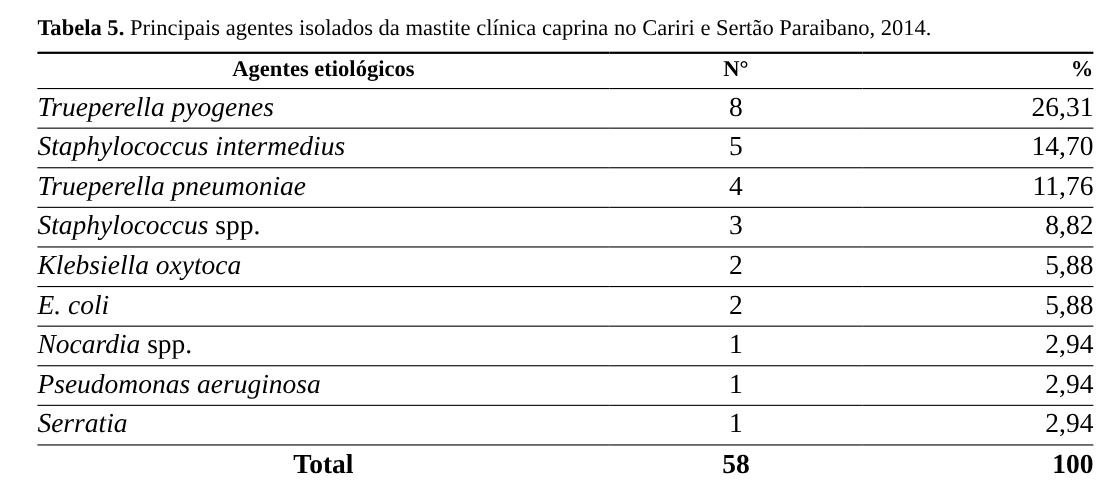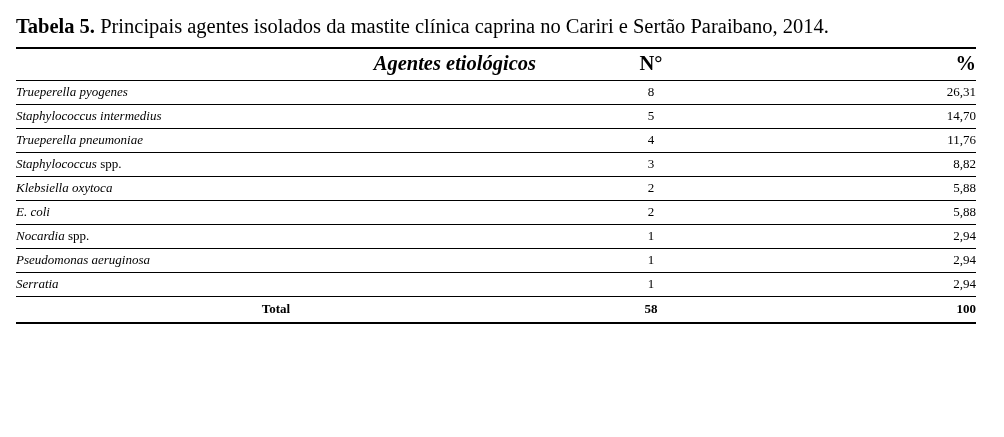--- a/index.html
+++ b/index.html
@@ -11,21 +11,21 @@
     width: 1004px;
     height: 437px;
     font-family: "Liberation Serif", serif;
     color: #000000;
     overflow: hidden;
   }
   .page {
     width: 944px;
     height: 437px;
     box-sizing: border-box;
-    padding: 14px 18px 0 16px;
+    padding: 14px 18px 0 34px;
     position: relative;
   }
   .caption {
     font-size: 20.5px;
     line-height: 1.25;
     padding-bottom: 7px;
     white-space: nowrap;
   }
   .caption .caption-label {
     font-weight: bold;
@@ -40,26 +40,26 @@
   table.data-table col.c-pct { width: 210px; }
 
   table.data-table thead th {
     font-size: 20.5px;
     font-weight: bold;
     padding: 3px 0 5px 0;
     border-top: 2.2px solid #000;
     border-bottom: 1.1px solid #000;
     white-space: nowrap;
   }
-  th.h-agent { text-align: right; padding-left: 4px; font-style: italic; }
+  th.h-agent { text-align: center; padding-left: 4px; }
   th.h-n { text-align: center; padding-right: 34px; }
   th.h-pct { text-align: right; padding-right: 6px; }
 
   table.data-table tbody td {
-    font-size: 13px;
+    font-size: 25px;
     padding: 3px 0 4px 0;
     border-bottom: 0.8px solid #000;
     white-space: nowrap;
   }
   td.d-agent {
     text-align: left;
     padding-left: 4px;
     font-style: italic;
   }
   td.d-agent .plain {

